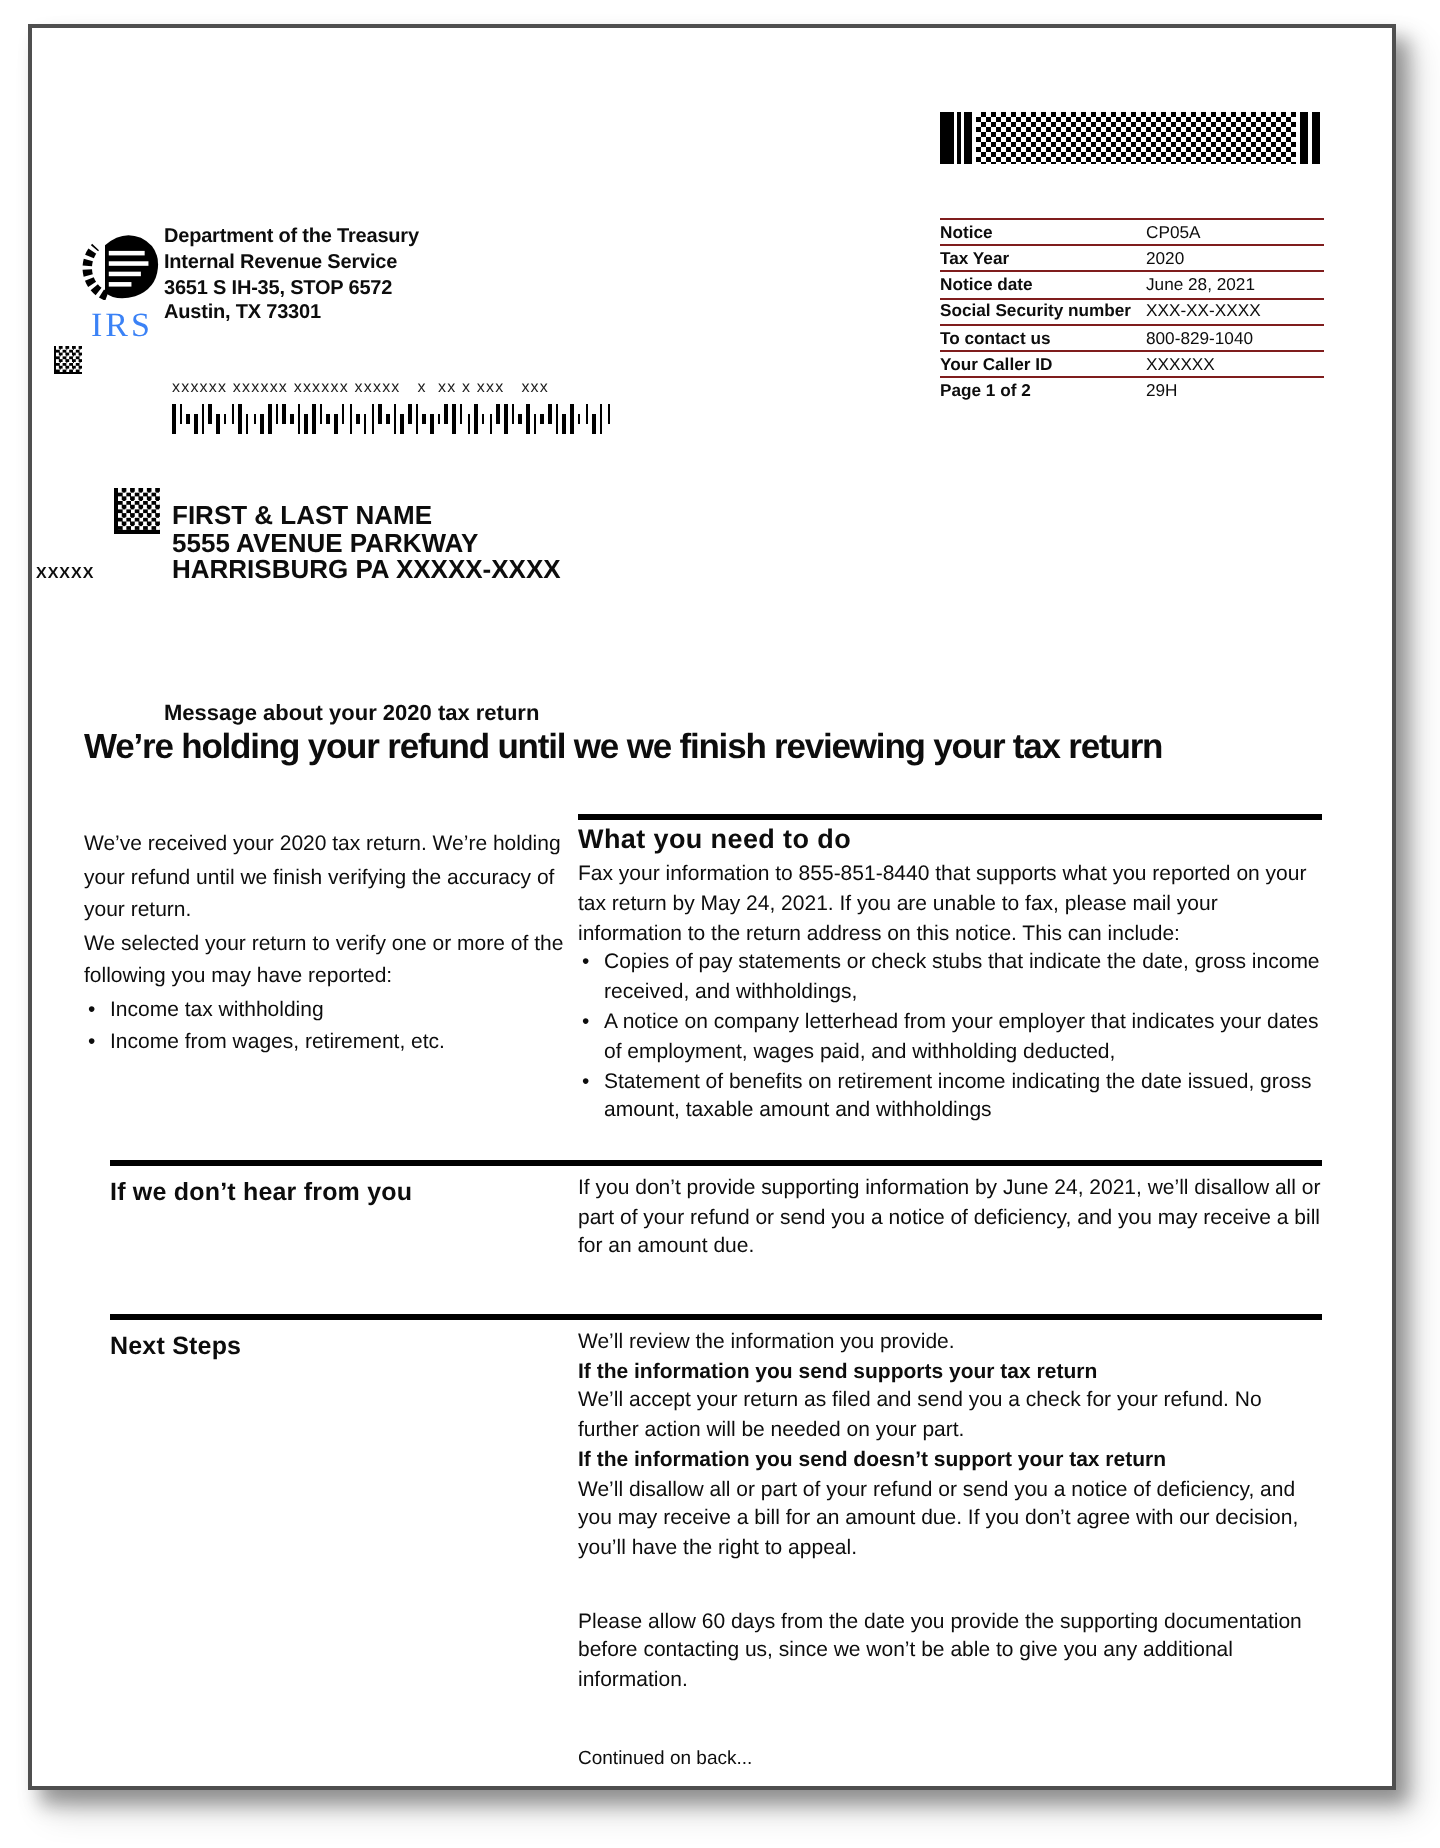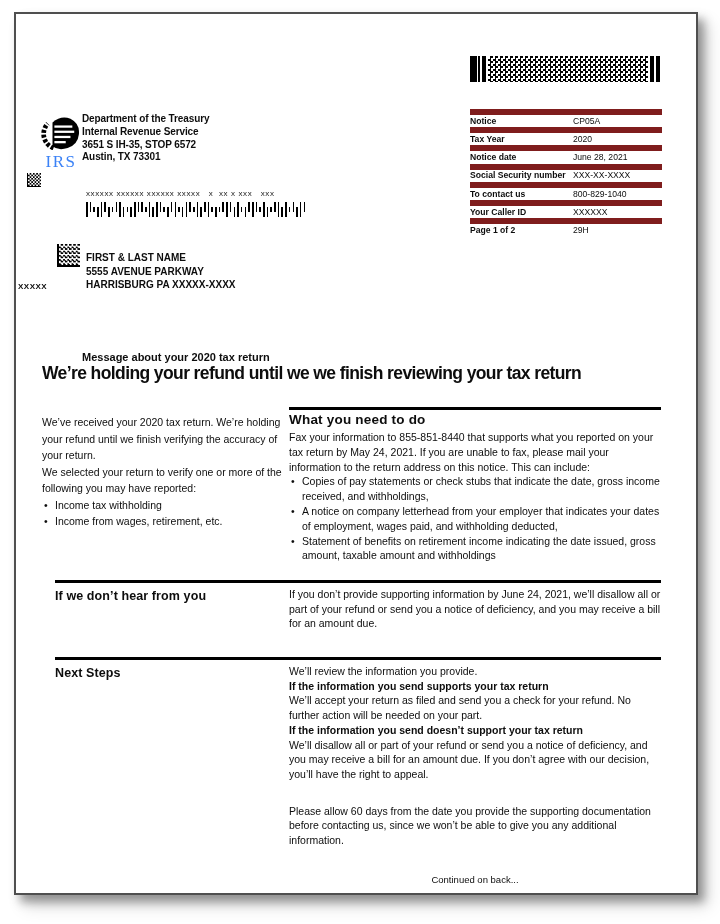--- a/index.html
+++ b/index.html
@@ -18,38 +18,38 @@
   .b2d-start{width:16px;background:linear-gradient(90deg,#000 0 7px,#fff 7px 8.5px,#000 8.5px 10.5px,#fff 10.5px 12px,#000 12px 16px);margin-right:2px;}
   .b2d-mid{flex:1;background:repeating-conic-gradient(#000 0% 25%,#fff 0% 50%) 0 0/5px 5px;}
   .b2d-end{width:10px;margin-left:2px;background:linear-gradient(90deg,#000 0 4px,#fff 4px 6px,#000 6px 10px);}
   
   .logo{position:absolute;left:22px;top:102px;width:46px;text-align:center;}
   .logo-word{font-family:"Liberation Serif",serif;font-size:17px;letter-spacing:1.5px;line-height:16px;margin-top:0;color:#3b82f6;}
   
   .sender{position:absolute;left:66px;top:99px;font-size:10px;font-weight:700;line-height:12.8px;letter-spacing:-0.1px;}
   
   .notice-table{position:absolute;left:454px;top:95px;width:192px;font-size:8.6px;line-height:9px;}
-  .nt-row{display:flex;border-top:6px solid #7f1d1d;padding:1.8px 0 1.4px;}
+  .nt-row{display:flex;border-top:1px solid #7f1d1d;padding:1.8px 0 1.4px;}
   .nt-label{width:103px;font-weight:700;}
   .nt-value{flex:1;}
   
   .dm1{position:absolute;left:11px;top:159px;width:13px;height:13px;
     background:repeating-conic-gradient(#000 0% 25%,#fff 0% 50%) 0 0/3.3px 3.3px;
     border-left:1.5px solid #000;border-bottom:1.5px solid #000;}
   .scan-line{position:absolute;left:70px;top:175px;font-size:8px;font-weight:400;letter-spacing:.6px;white-space:pre;color:#1a1a1a;}
   .imb{position:absolute;left:70px;top:188px;height:15px;display:flex;align-items:center;}
   .imb span{width:1.6px;margin-right:2.1px;background:#000;height:5px;flex:0 0 auto;}
   .imb span.a{height:10px;align-self:flex-start;}
   .imb span.d{height:10px;align-self:flex-end;}
   .imb span.f{height:15px;}
   .dm2{position:absolute;left:41px;top:230px;width:21px;height:21px;
     background:repeating-conic-gradient(#000 0% 25%,#fff 0% 50%) 0 0/4.2px 4.2px;
     border-left:2px solid #000;border-bottom:2px solid #000;}
   .margin-code{position:absolute;left:2px;top:268px;font-size:8px;font-weight:700;letter-spacing:.5px;}
-  .recipient{position:absolute;left:70px;top:237px;font-size:10px;font-weight:700;line-height:13.5px;}
+  .recipient{position:absolute;left:70px;top:237px;font-size:13px;font-weight:700;line-height:13.5px;}
   
   .kicker{position:absolute;left:26px;top:337px;font-size:11px;font-weight:700;padding-left:40px;}
   .title{position:absolute;left:26px;top:349px;width:650px;font-size:17.5px;font-weight:700;letter-spacing:-0.6px;white-space:nowrap;}
   
   .intro{position:absolute;left:26px;top:400px;width:242px;font-size:10.5px;line-height:16.5px;}
   .intro p{margin:0;}
   .bullet{padding-left:13px;position:relative;}
   .bullet::before{content:"\2022";position:absolute;left:2px;}
   
   .rightcol{position:absolute;left:273px;top:393px;width:372px;}
@@ -60,21 +60,21 @@
   
   .rule{position:absolute;left:39px;width:606px;border-top:3px solid #000;}
   .rule1{top:566px;} .rule2{top:643px;}
   .sec-h{position:absolute;left:39px;font-size:12.5px;font-weight:700;letter-spacing:.1px;}
   .sec1-h{top:575px;} .sec2-h{top:652px;}
   .sec-body{position:absolute;left:273px;width:372px;font-size:10.5px;line-height:14.7px;}
   .sec1-body{top:573px;} .sec2-body{top:650px;}
   .sec-body p{margin:0;}
   .sec-body p.b{font-weight:700;}
   .allow{margin-top:22px !important;}
-  .continued{margin-top:25px !important;text-align:center;font-size:9.5px;}
+  .continued{margin-top:25px !important;text-align:left;font-size:9.5px;}
 </style>
 </head>
 <body>
 
 <div class="page">
 
   <div class="barcode2d">
     <div class="b2d-start"></div>
     <div class="b2d-mid"></div>
     <div class="b2d-end"></div>

